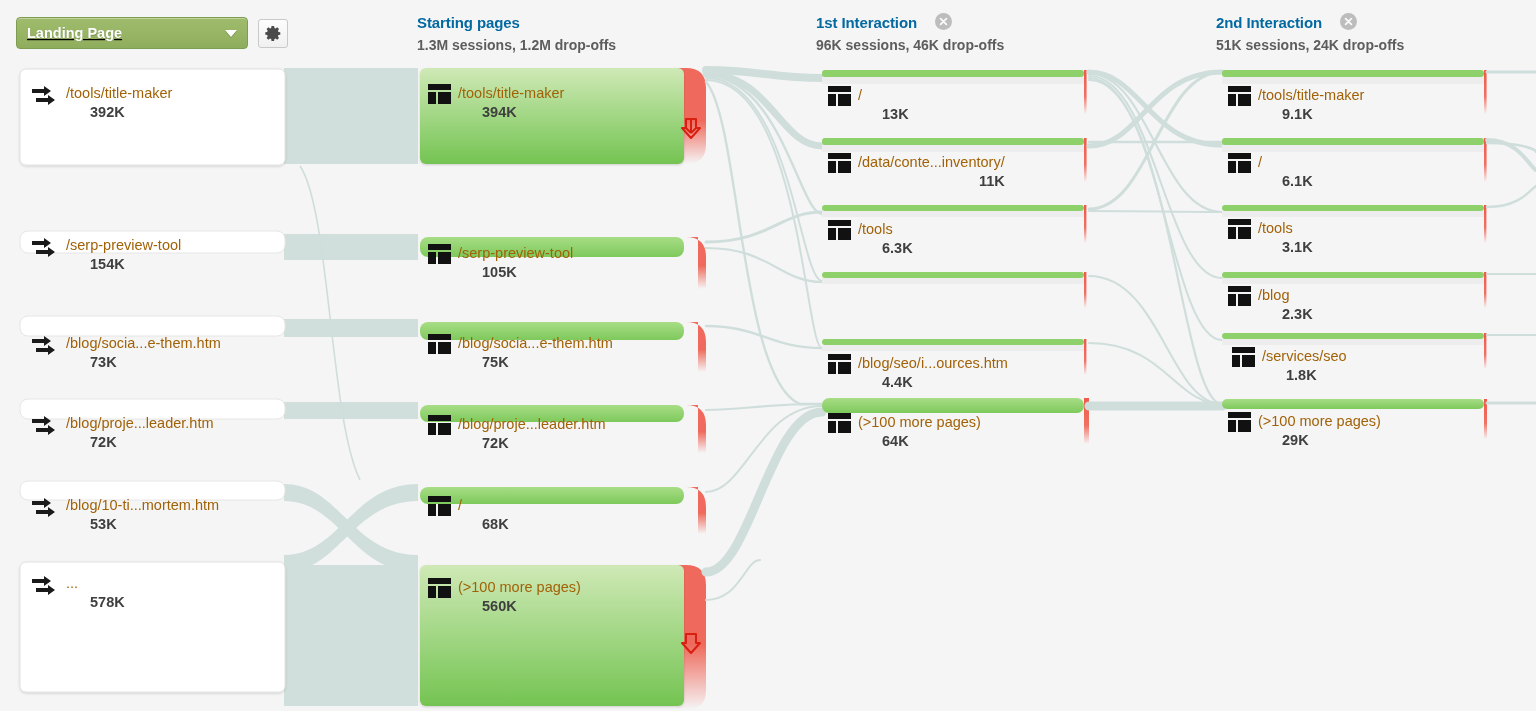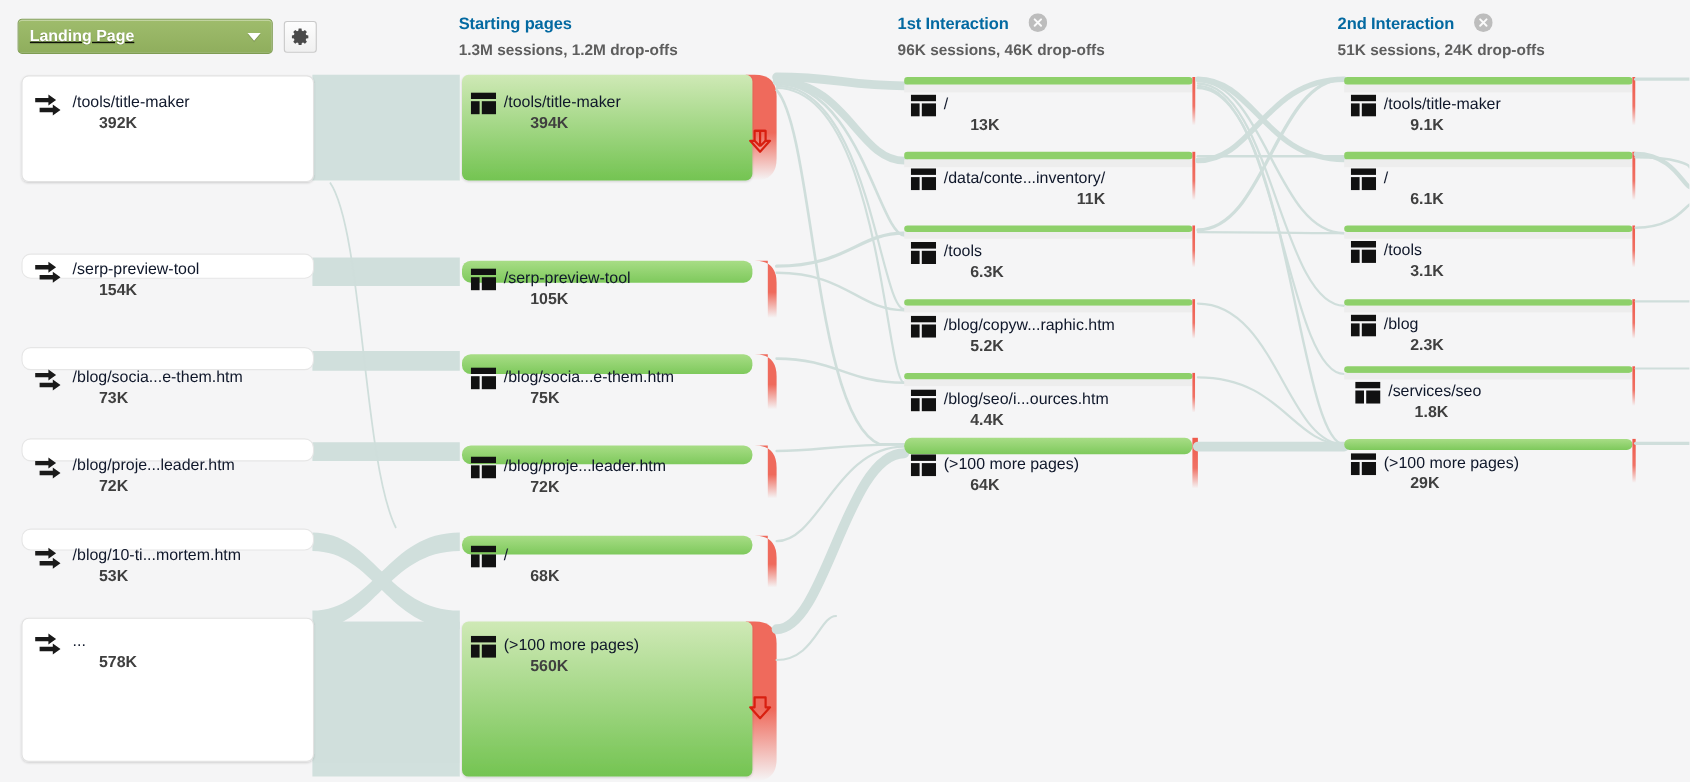--- a/index.html
+++ b/index.html
@@ -66,21 +66,21 @@
   
   #sankey { position: absolute; left: 0; top: 0; }
 
   
   .node-label {
     position: absolute; display: flex; align-items: flex-start;
     pointer-events: none; white-space: nowrap;
   }
   .pg-icon { width: 23px; height: 20px; flex: none; margin-right: 7px; }
   .lbl-text { line-height: 1.18; }
-  .lbl-path  { font-size: 14.5px; color: #0f172a; }
+  .lbl-path  { font-size: 14.5px; color: #a16207; }
   .lbl-count { font-size: 14.5px; color: #3f3f3f; font-weight: bold; margin-top: 1px; margin-left: 24px; }
   .arrow-icon { width: 28px; height: 22px; flex: none; margin-right: 8px; }
 </style>
 </head>
 <body>
 
 <div id="root">
 
   <div class="dim-select">
     <span class="label">Landing Page</span>
@@ -457,31 +457,20 @@
       <rect x="0" y="0" width="23" height="6" fill="#111"></rect>
       <rect x="0" y="8" width="8" height="12" fill="#111"></rect>
       <rect x="10" y="8" width="13" height="12" fill="#111"></rect>
     </svg>
     <span class="lbl-text">
       <span class="lbl-path">/tools</span><br>
       <span class="lbl-count">6.3K</span>
     </span>
   </div>
 
-  <div class="node-label" style="left:828px; top:287px;">
-    <svg class="pg-icon" viewBox="0 0 23 20">
-      <rect x="0" y="0" width="23" height="6" fill="#111"></rect>
-      <rect x="0" y="8" width="8" height="12" fill="#111"></rect>
-      <rect x="10" y="8" width="13" height="12" fill="#111"></rect>
-    </svg>
-    <span class="lbl-text">
-      <span class="lbl-path">/blog/copyw...raphic.htm</span><br>
-      <span class="lbl-count">5.2K</span>
-    </span>
-  </div>
 
   <div class="node-label" style="left:828px; top:354px;">
     <svg class="pg-icon" viewBox="0 0 23 20">
       <rect x="0" y="0" width="23" height="6" fill="#111"></rect>
       <rect x="0" y="8" width="8" height="12" fill="#111"></rect>
       <rect x="10" y="8" width="13" height="12" fill="#111"></rect>
     </svg>
     <span class="lbl-text">
       <span class="lbl-path">/blog/seo/i...ources.htm</span><br>
       <span class="lbl-count">4.4K</span>

